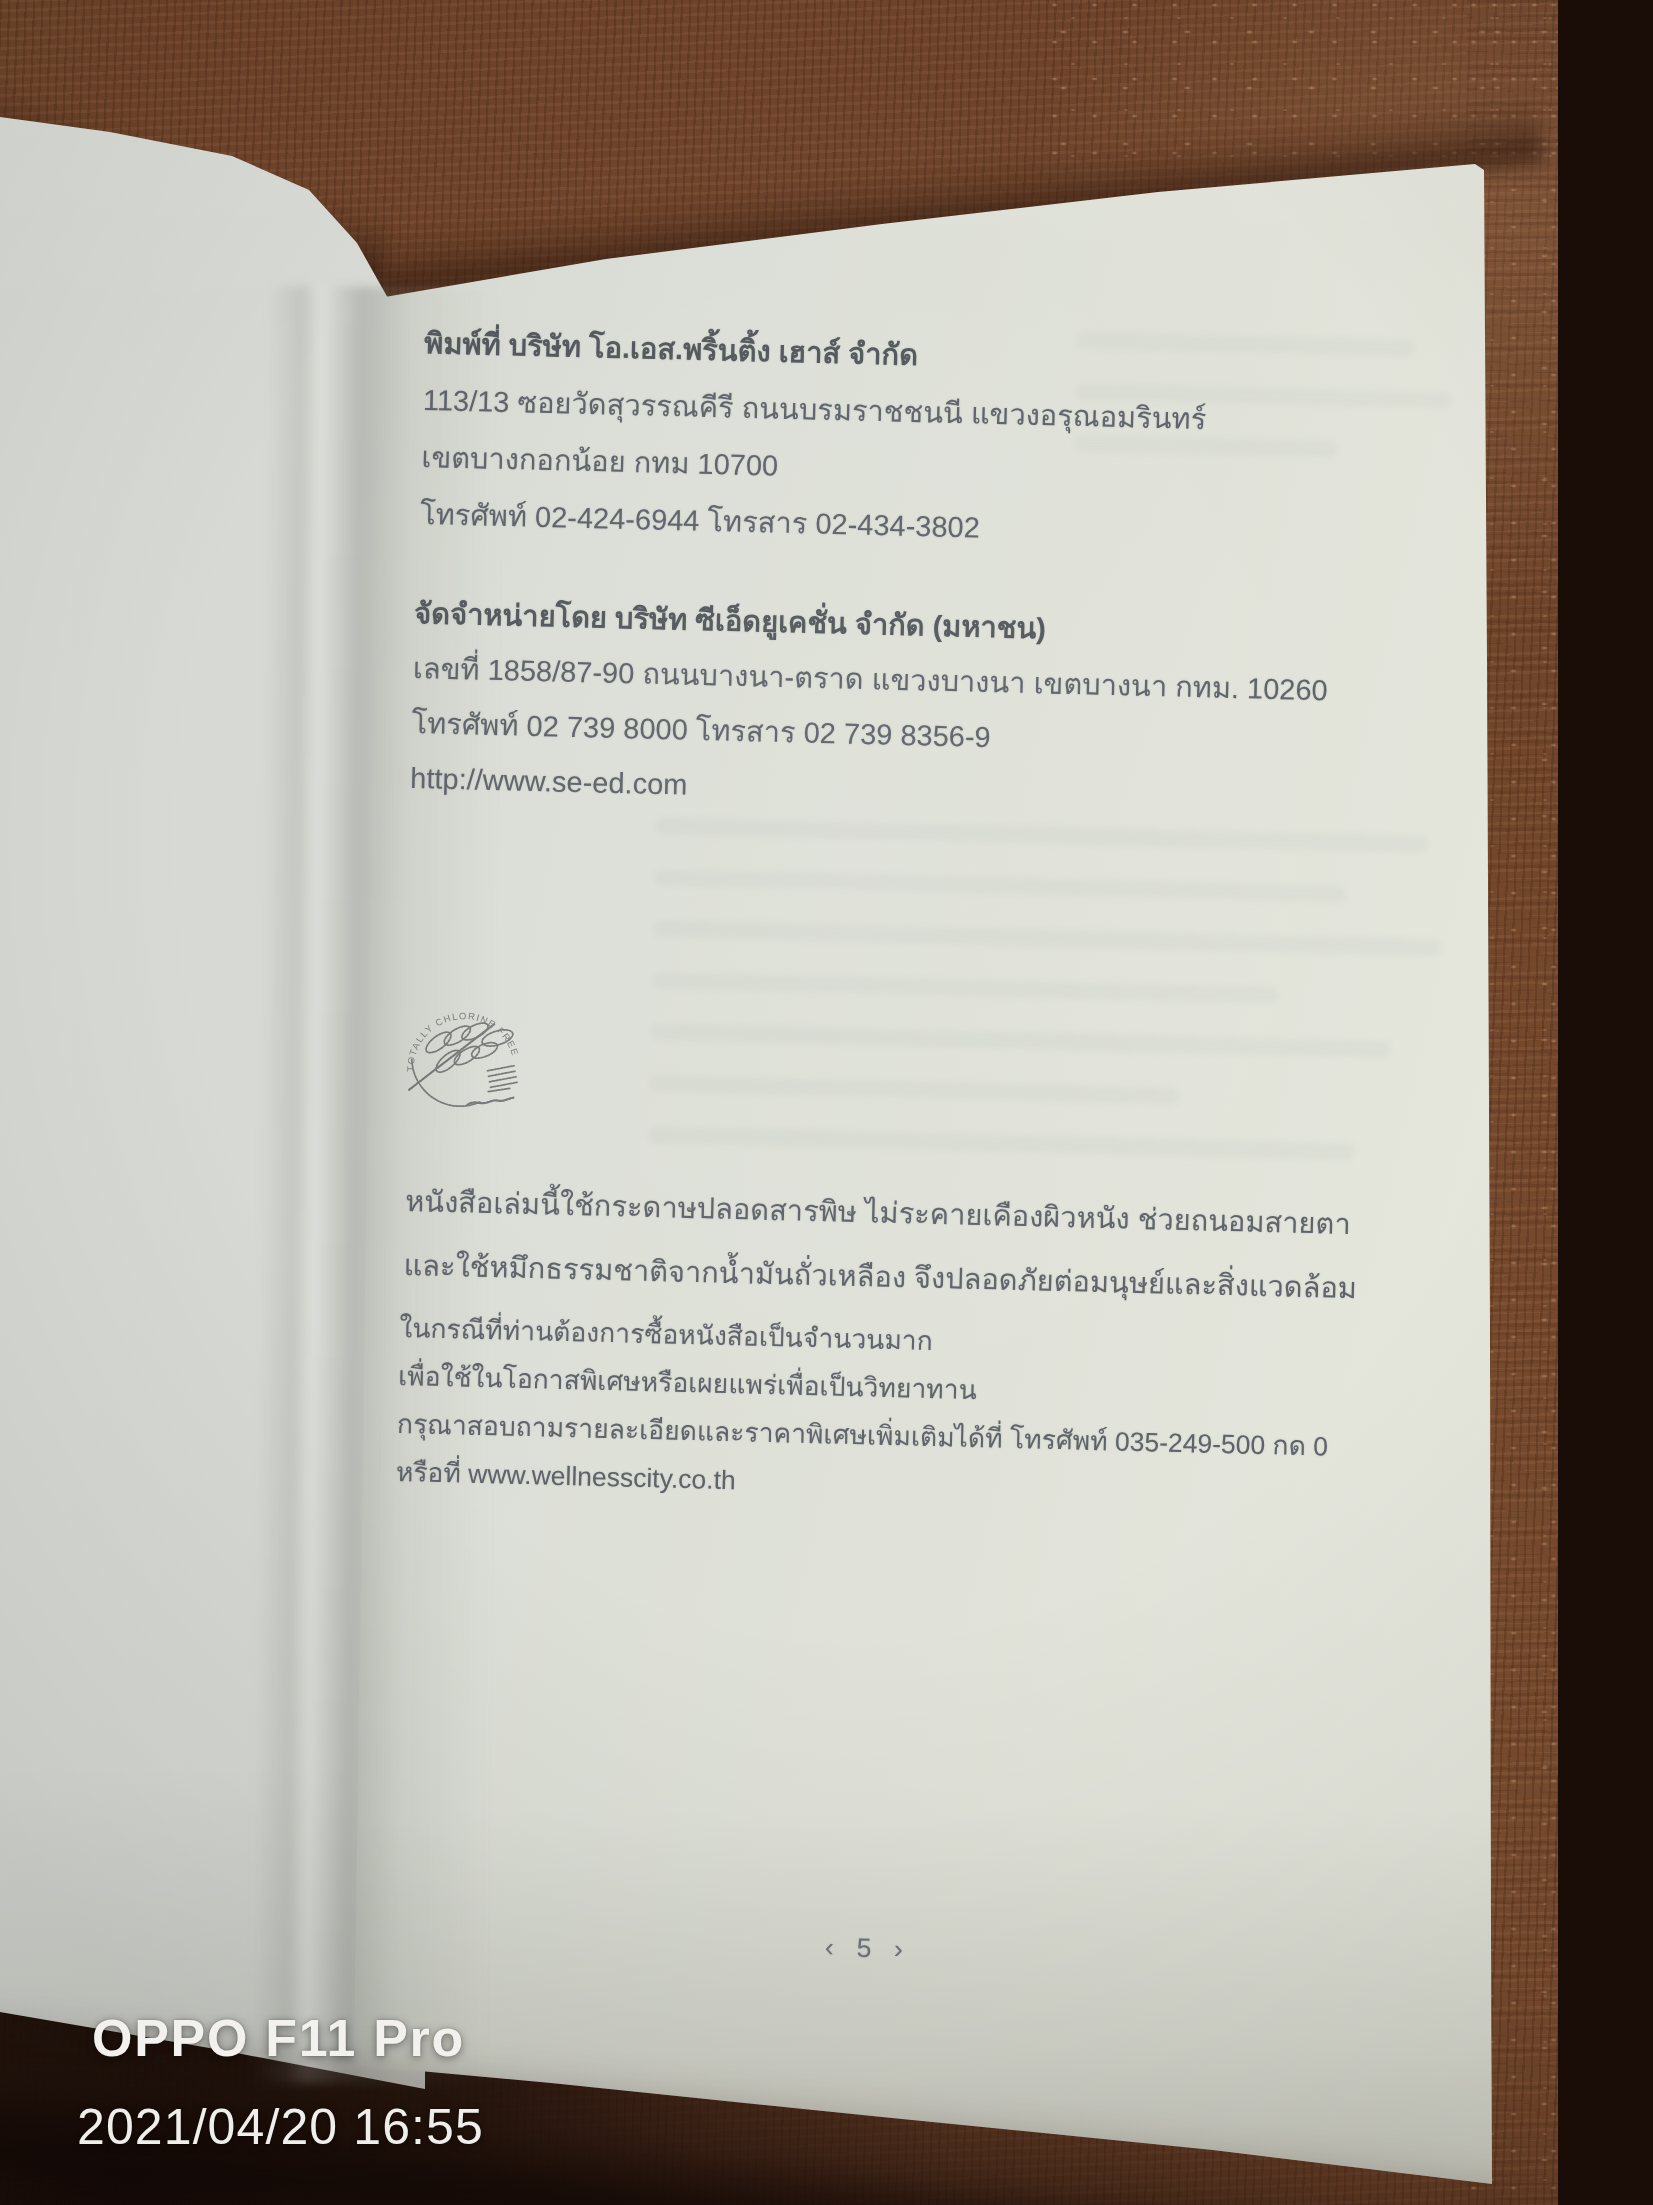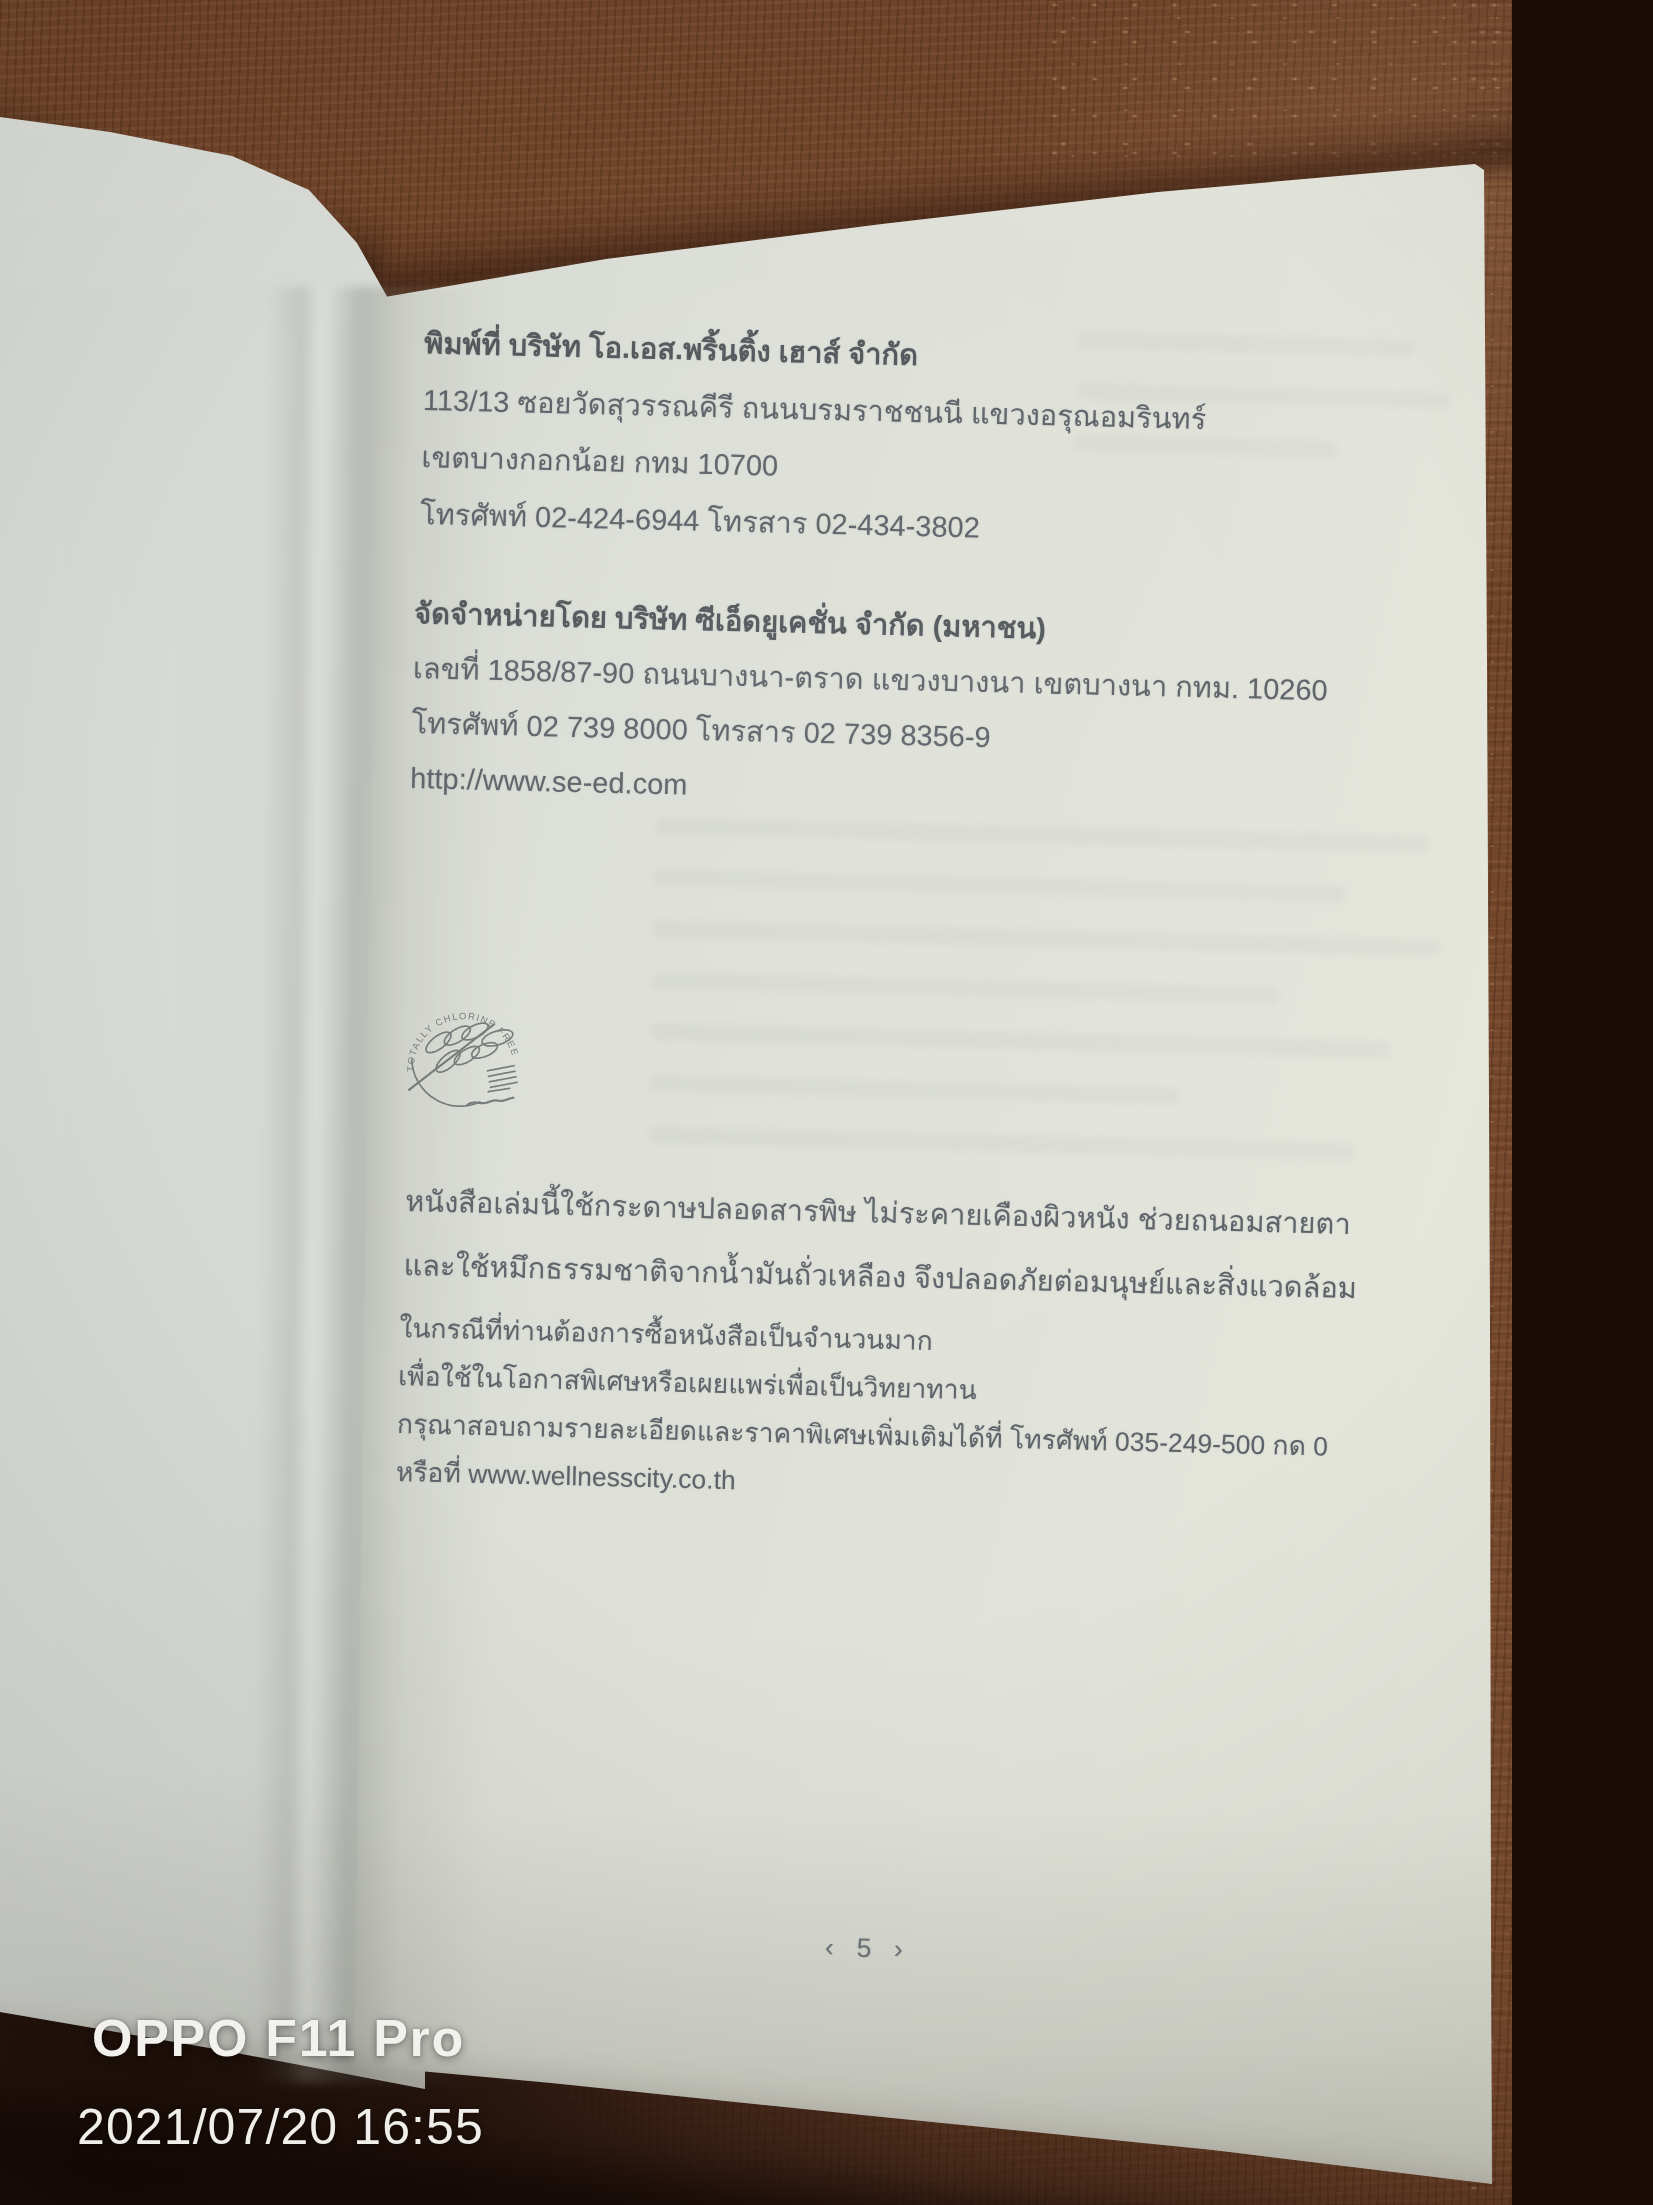--- a/index.html
+++ b/index.html
@@ -1,17 +1,17 @@
 <!DOCTYPE html>
 <html style="font-size:8.8px"><head>
 <meta charset="utf-8">
 <style>
   html,body{margin:0;padding:0;background:#1a0d08;}
   body{font-family:"Liberation Sans","DejaVu Sans",sans-serif;}
-  .photo{position:relative;width:1512px;height:2205px;overflow:hidden;}
+  .photo{position:relative;width:1512px;height:2205px;overflow:hidden;padding-left:46px;}
 
   
   .wood{position:absolute;inset:0;z-index:1;
     background:
       radial-gradient(ellipse 827px 551px at 8% 98%, rgba(15,6,4,0.95) 0%, rgba(25,12,8,0.85) 40%, rgba(43,22,14,0.45) 72%, rgba(0,0,0,0) 100%),
       radial-gradient(ellipse 1103px 441px at 45% 104%, rgba(30,14,9,0.75) 0%, rgba(50,26,16,0.35) 60%, rgba(0,0,0,0) 100%),
       radial-gradient(ellipse 496px 386px at 97% 10%, rgba(200,150,110,0.22) 0%, rgba(0,0,0,0) 100%),
       repeating-linear-gradient(92deg, rgba(50,27,15,0.22) 0 2.2px, rgba(0,0,0,0) 2.2px 8.3px),
       repeating-linear-gradient(178deg, rgba(246,216,186,0.06) 0 2.8px, rgba(0,0,0,0) 2.8px 9.4px),
       linear-gradient(180deg,#6e4329 0%,#714529 30%,#77492c 55%,#7c4d2f 80%,#7a4a2c 100%);}
@@ -169,16 +169,16 @@
     <div class="line">เพื่อใช้ในโอกาสพิเศษหรือเผยแพร่เพื่อเป็นวิทยาทาน</div>
     <div class="line">กรุณาสอบถามรายละเอียดและราคาพิเศษเพิ่มเติมได้ที่ โทรศัพท์ 035-249-500 กด 0</div>
     <div class="line">หรือที่ www.wellnesscity.co.th</div>
   </div>
 
   <div class="pnum">‹ 5 ›</div>
 
   <div class="vignette"></div>
 
   <div class="wm wm1">OPPO F11 Pro</div>
-  <div class="wm wm2">2021/07/20 16:55</div>
+  <div class="wm wm2">2021/04/20 16:55</div>
 
 </div>
 
 
 </body></html>

